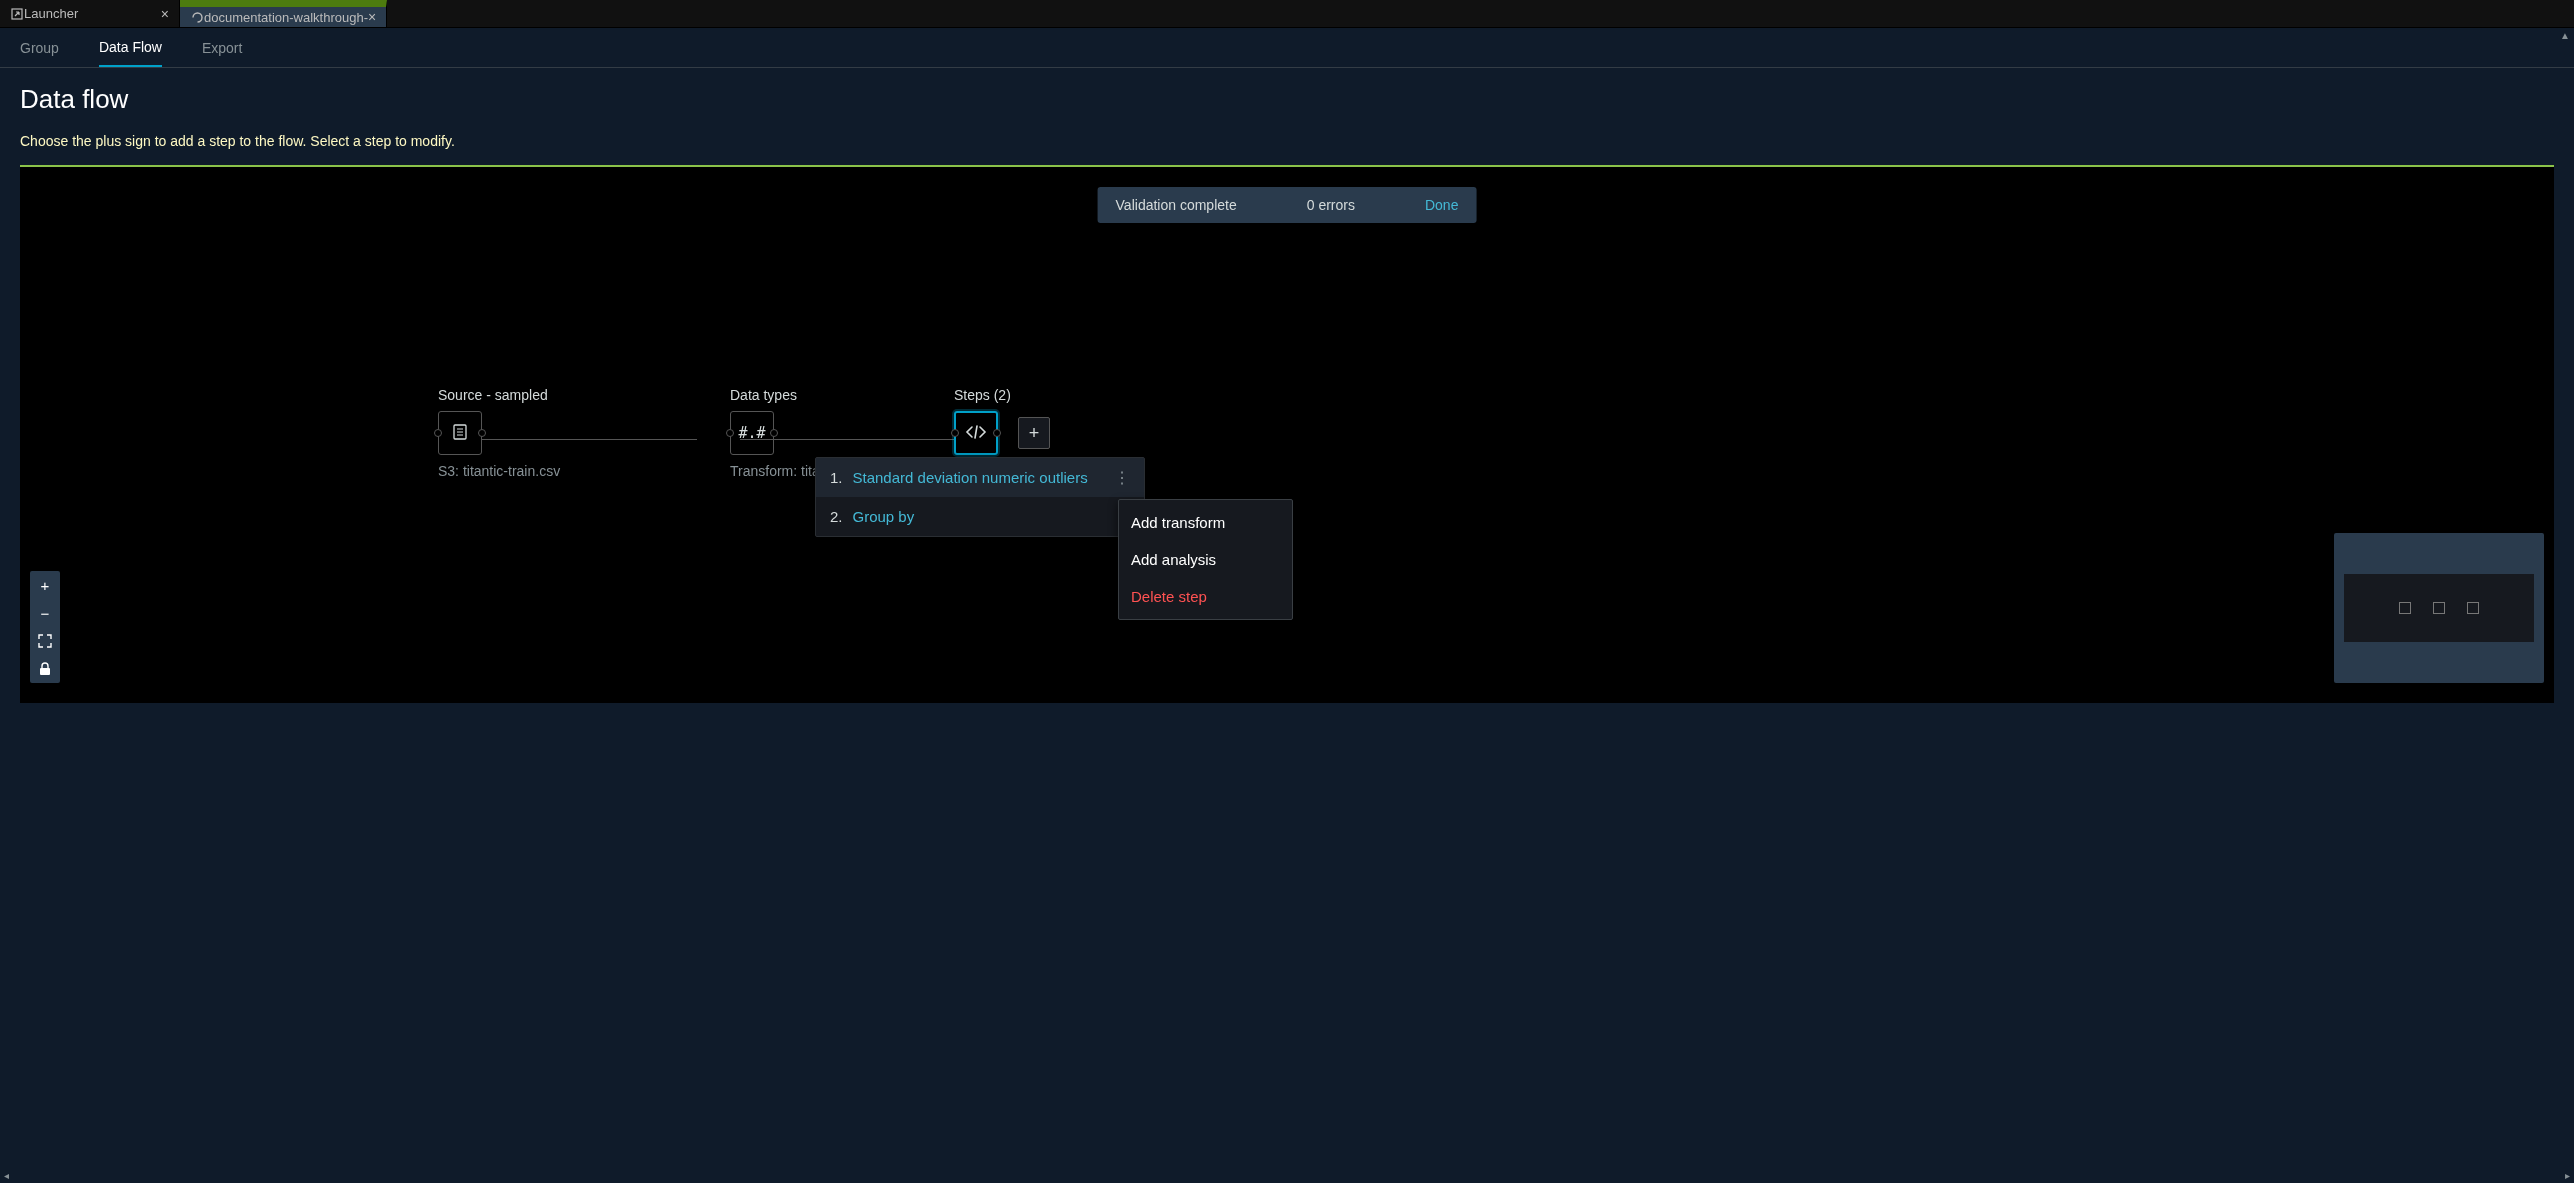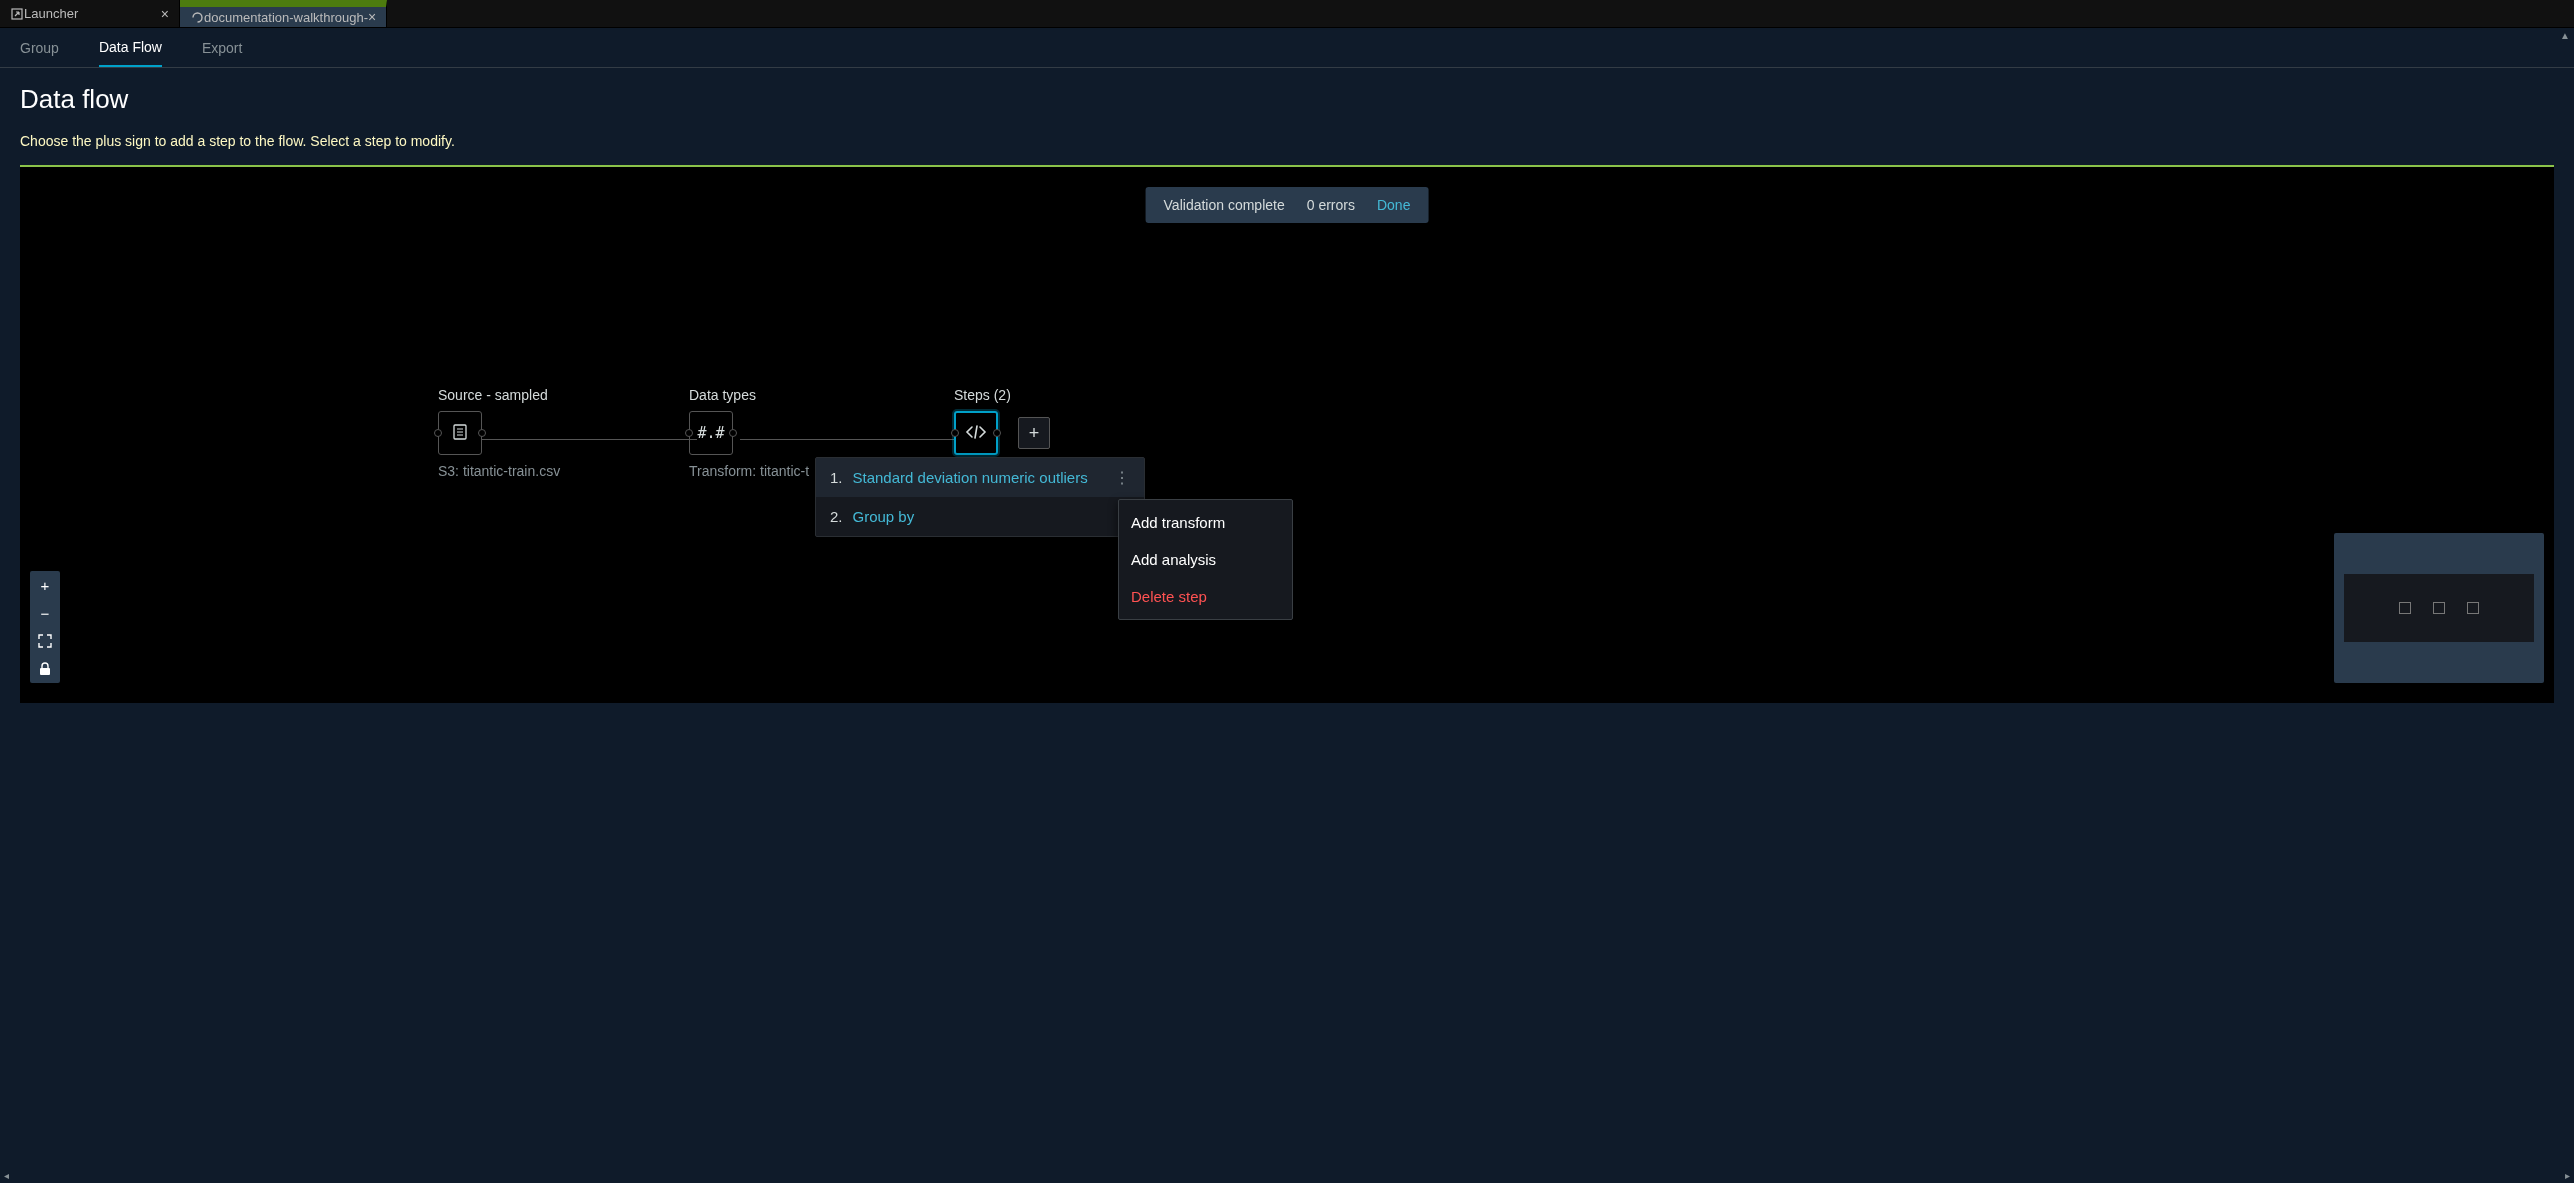--- a/index.html
+++ b/index.html
@@ -90,21 +90,21 @@
   .toast {
     position:absolute;
     top: 20px;
     left: 50%;
     transform: translateX(-50%);
     background:#2a3b4d;
     border-radius:3px;
     padding: 10px 18px;
     display:flex;
     align-items:center;
-    gap: 22px;
+    gap: 70px;
     color:#d5dbdb;
     font-size:14px;
   }
   .toast .done { color:#44b9d6; cursor:pointer; }
   
   
   .flow-node {
     position:absolute;
     top: 220px;
   }
@@ -329,21 +329,21 @@
             <line x1="6" y1="6" x2="12" y2="6" stroke="#d5dbdb"></line>
             <line x1="6" y1="9" x2="12" y2="9" stroke="#d5dbdb"></line>
             <line x1="6" y1="12" x2="12" y2="12" stroke="#d5dbdb"></line>
           </svg>
       </span>
       <span class="port-r"></span>
     </div>
     <div class="node-sub">S3: titantic-train.csv</div>
   </div>
 
-  <div class="flow-node" style="left:669px">
+  <div class="flow-node" style="left:710px">
     <div class="node-title">Data types</div>
     <div class="node-box">
       <span class="port-l"></span>
       <span style="font-family:monospace;">#.#</span>
       <span class="port-r"></span>
     </div>
     <div class="node-sub">Transform: titantic-t</div>
   </div>
 
   <div class="flow-node" style="left:934px">

